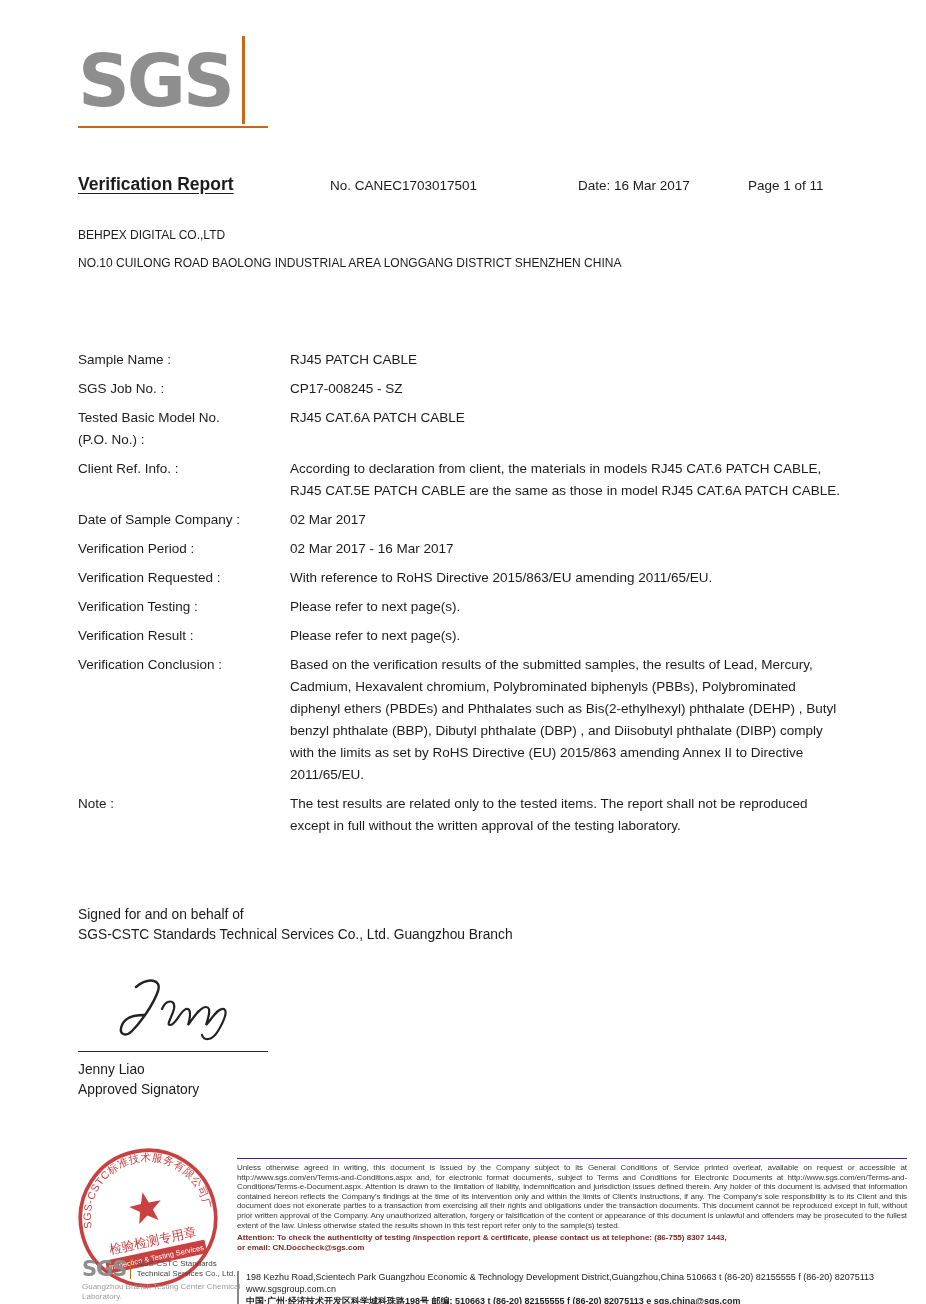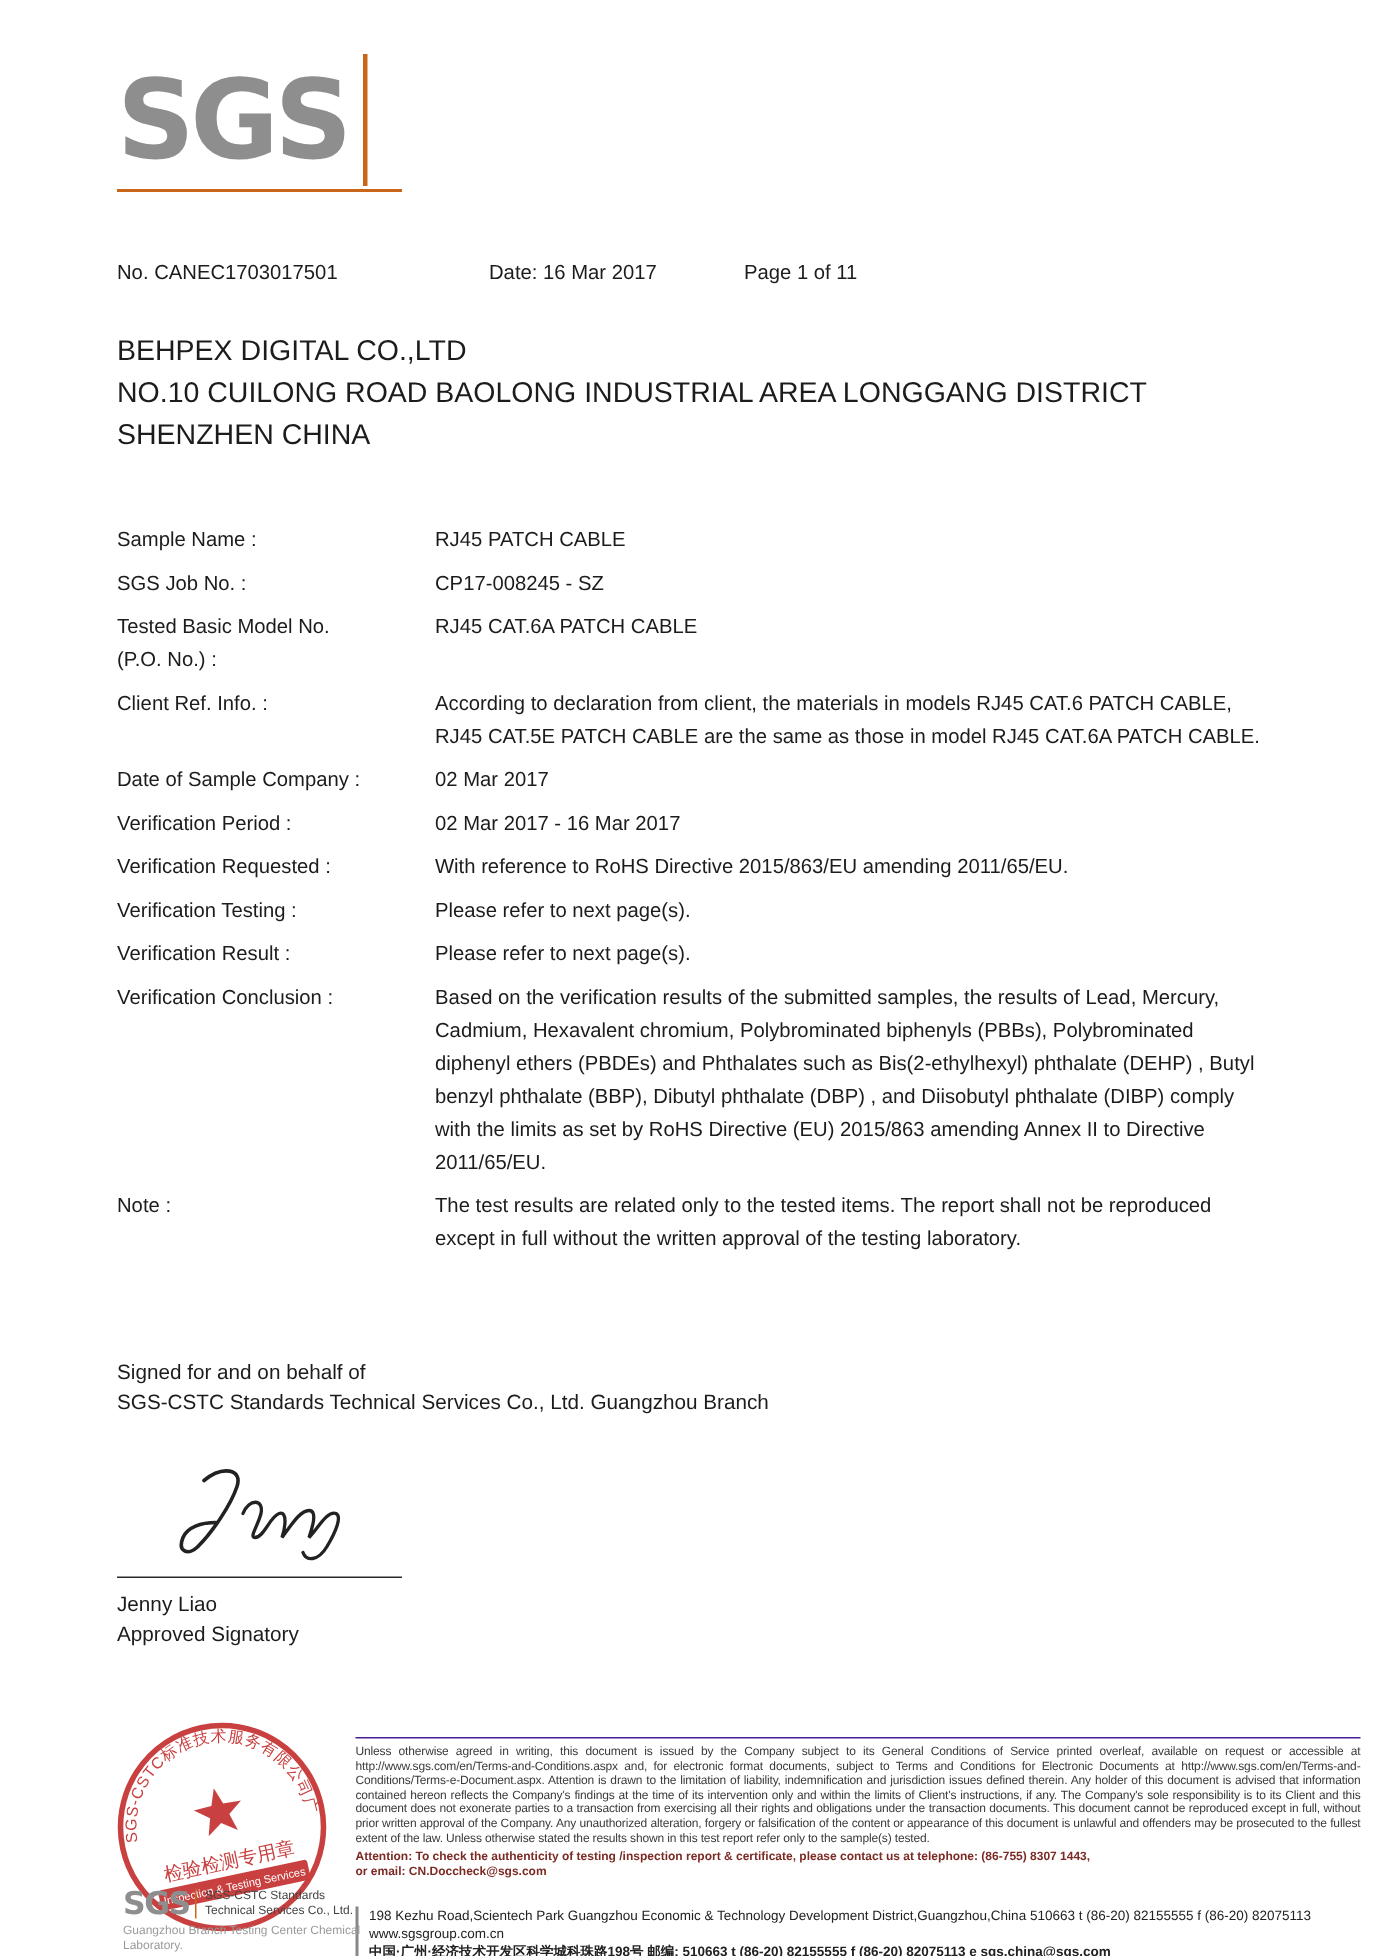--- a/index.html
+++ b/index.html
@@ -20,21 +20,21 @@
   .logo-hline { height:2px; background:#c9661a; margin-top:2px; width:190px; }
 
   
   .title-row { position:absolute; left:78px; top:174px; width:768px; display:flex; align-items:baseline; }
   .report-title { width:252px; font-size:17.5px; font-weight:bold; text-decoration:underline; text-underline-offset:3px; }
   .report-number { width:248px; font-size:13.5px; }
   .report-date { width:170px; font-size:13.5px; }
   .page-indicator { flex:1; font-size:13.5px; }
 
   
-  .client-block { position:absolute; left:78px; top:221px; width:780px; font-size:19px; line-height:28px; }
+  .client-block { position:absolute; left:78px; top:221px; width:780px; font-size:12px; line-height:28px; }
 
   
   .fields-block { position:absolute; left:78px; top:349px; width:768px; font-size:13.5px; }
   .row { display:flex; margin-bottom:7px; }
   .flabel { width:212px; line-height:22px; white-space:pre-line; flex-shrink:0; }
   .fvalue { width:556px; line-height:22px; }
 
   
   .signed-block { position:absolute; left:78px; top:905px; width:700px; font-size:13.8px; line-height:20px; }
   .sig-art { margin-top:30px; margin-left:28px; height:68px; }
@@ -65,20 +65,21 @@
 
   <div class="logo-block">
     <div class="logo-inner">
       <div class="logo-text">SGS</div>
       <div class="logo-vline"></div>
     </div>
     <div class="logo-hline"></div>
   </div>
 
   <div class="title-row">
+    <div class="report-title">Verification Report</div>
     <div class="report-number">No. CANEC1703017501</div>
     <div class="report-date">Date: 16 Mar 2017</div>
     <div class="page-indicator">Page 1 of 11</div>
   </div>
 
   <div class="client-block">
     <div>BEHPEX DIGITAL CO.,LTD</div>
     <div>NO.10 CUILONG ROAD BAOLONG INDUSTRIAL AREA LONGGANG DISTRICT SHENZHEN CHINA</div>
   </div>
 

